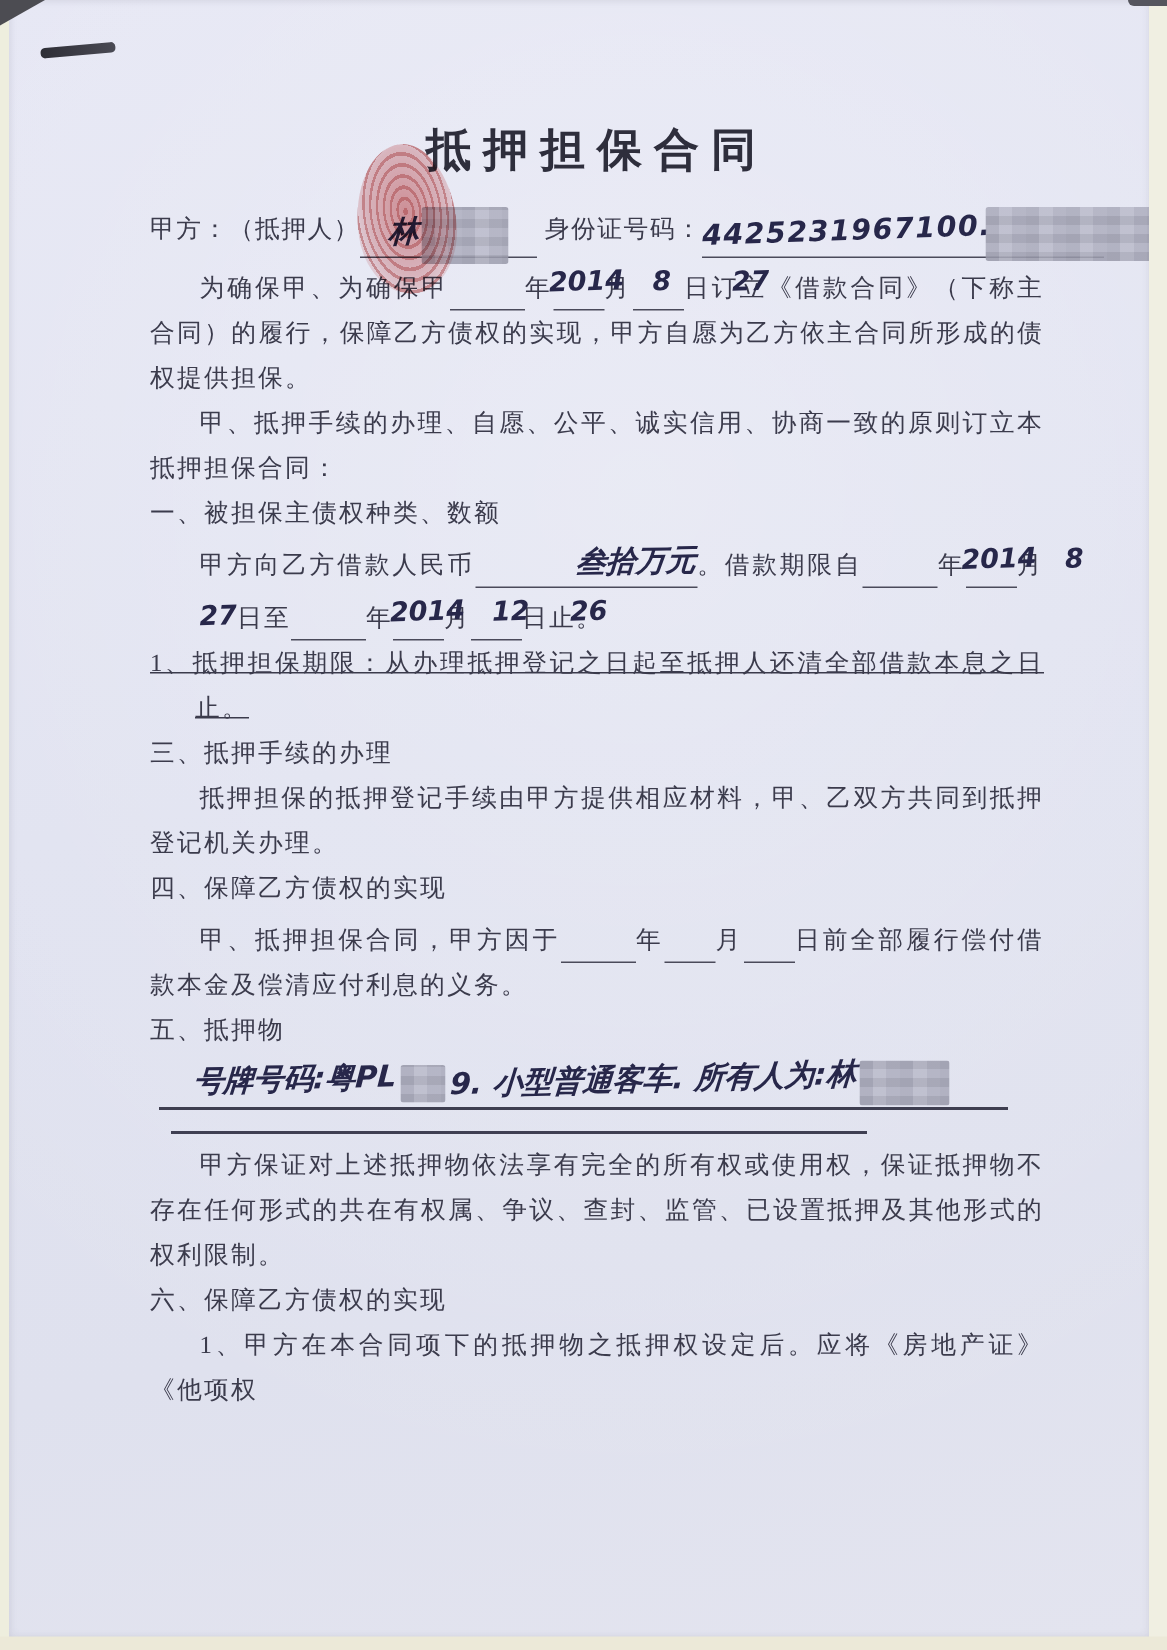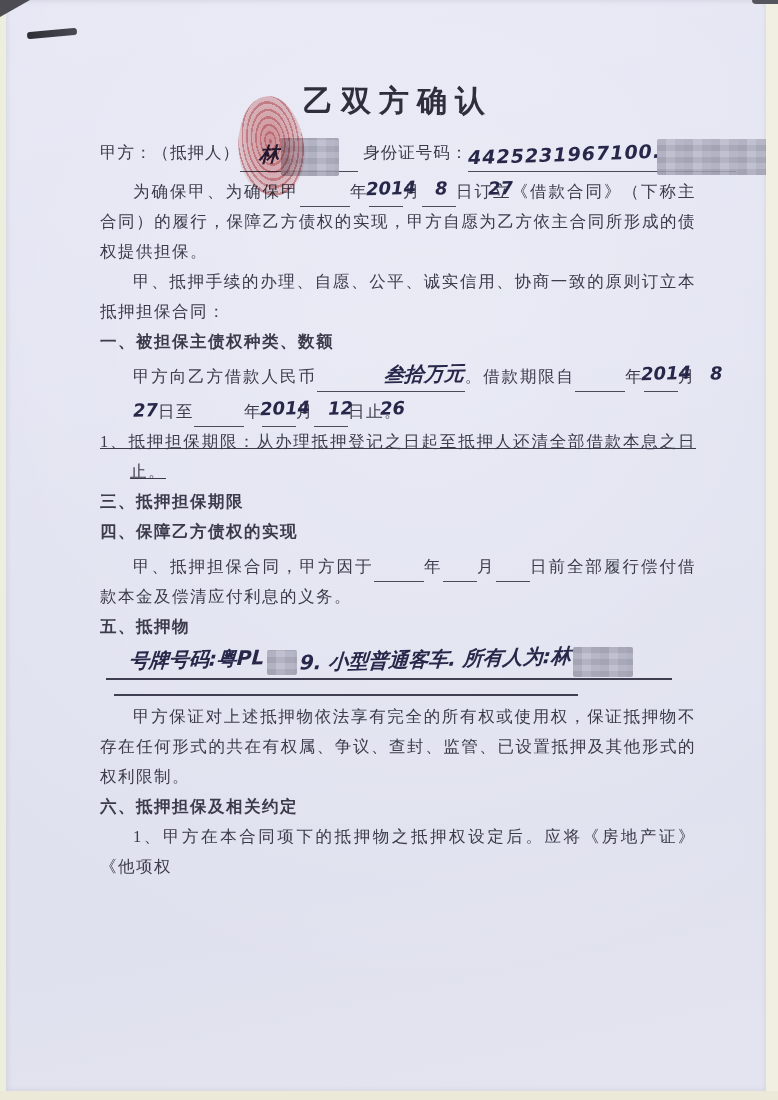--- a/index.html
+++ b/index.html
@@ -34,21 +34,21 @@
     position:absolute;left:94px;top:80px;width:596px;
     font-size:16.5px;line-height:30px;letter-spacing:1.5px;
     color:#3b3b4c;text-align:justify;
   }
   .title{
     font-size:30px;font-weight:bold;letter-spacing:8px;color:#2e2e3c;
     text-align:center;margin:0 0 12px 0;line-height:42px;
   }
   p{margin:0;}
   .indent{text-indent:2em;}
-  .heading{font-weight:bold;}
+  .heading{font-weight:normal;}
   .hang{padding-left:30px;text-indent:-30px;text-decoration:underline;}
 
   .party-line{height:38px;line-height:38px;white-space:nowrap;letter-spacing:1px;}
   .fill{display:inline-block;border-bottom:1.5px solid #4a4a5a;text-align:center;
     vertical-align:bottom;height:34px;line-height:34px;}
   .fill-name{width:118px;}
   .fill-id{width:268px;text-align:left;}
   .fill-sm{width:50px;}
   .fill-xs{width:34px;}
 
@@ -99,52 +99,53 @@
 </head>
 <body>
 
 <div class="stage">
   <div class="paper">
 
     <div class="fingerprint"></div>
 
     <div class="content">
 
-      <h1 class="title">乙双方确认</h1>
+      <h1 class="title">抵押担保合同</h1>
 
       <div class="party-line">
         <span>甲方：（抵押人）</span><span class="fill fill-name"><span class="hw hw-cn">林</span><span class="blur blur-name"></span></span>
         <span>身份证号码：</span><span class="fill fill-id"><span class="hw hw-id">4425231967100.</span><span class="blur blur-id"></span></span>
       </div>
 
 
       <p class="indent"><span>为确保甲、为确保甲</span><span class="fill fill-sm"><span class="hw hw-num">2014</span></span><span>年</span><span class="fill fill-xs"><span class="hw hw-num">8</span></span><span>月</span><span class="fill fill-xs"><span class="hw hw-num">27</span></span><span>日订立《借款合同》（下称主合同）的履行，保障乙方债权的实现，甲方自愿为乙方依主合同所形成的债权提供担保。</span></p>
 
       <p class="indent">甲、抵押手续的办理、自愿、公平、诚实信用、协商一致的原则订立本抵押担保合同：</p>
 
       <p class="heading">一、被担保主债权种类、数额</p>
 
       <p class="indent"><span>甲方向乙方借款人民币</span><span class="fill" style="width:148px;"><span class="hw hw-cn">叁拾万元</span></span><span>。借款期限自</span><span class="fill fill-sm"><span class="hw hw-num">2014</span></span><span>年</span><span class="fill fill-xs"><span class="hw hw-num">8</span></span><span>月</span><span class="hw hw-num">27</span><span>日至</span><span class="fill fill-sm"><span class="hw hw-num">2014</span></span><span>年</span><span class="fill fill-xs"><span class="hw hw-num">12</span></span><span>月</span><span class="fill fill-xs"><span class="hw hw-num">26</span></span><span>日止。</span></p>
 
       <p class="hang">1、抵押担保期限：从办理抵押登记之日起至抵押人还清全部借款本息之日止。</p>
 
-      <p class="heading">三、抵押担保期限</p>
+      <p class="heading">三、抵押手续的办理</p>
+      <p class="indent">抵押担保的抵押登记手续由甲方提供相应材料，甲、乙双方共同到抵押登记机关办理。</p>
 
       <p class="heading">四、保障乙方债权的实现</p>
       <p class="indent"><span>甲、抵押担保合同，甲方因于</span><span class="fill fill-sm"></span><span>年</span><span class="fill fill-xs"></span><span>月</span><span class="fill fill-xs"></span><span>日前全部履行偿付借款本金及偿清应付利息的义务。</span></p>
 
       <p class="heading">五、抵押物</p>
 
       <span class="hw-line">&nbsp;&nbsp;&nbsp;&nbsp;<span class="hw hw-plate">号牌号码:粤PL</span><span class="blur blur-plate"></span><span class="hw hw-plate">9. 小型普通客车. 所有人为:林</span><span class="blur blur-owner"></span></span>
 
       <span class="blank-rule"></span>
 
       <p class="indent">甲方保证对上述抵押物依法享有完全的所有权或使用权，保证抵押物不存在任何形式的共在有权属、争议、查封、监管、已设置抵押及其他形式的权利限制。</p>
 
-      <p class="heading">六、抵押担保及相关约定</p>
+      <p class="heading">六、保障乙方债权的实现</p>
       <p class="indent">1、甲方在本合同项下的抵押物之抵押权设定后。应将《房地产证》《他项权</p>
 
     </div>
   </div>
 
   <div class="corner-tl-dark"></div>
   <div class="staple-mark"></div>
   <div class="corner-tr-dark"></div>
   <div class="edge-left"></div>
   <div class="edge-right"></div>

